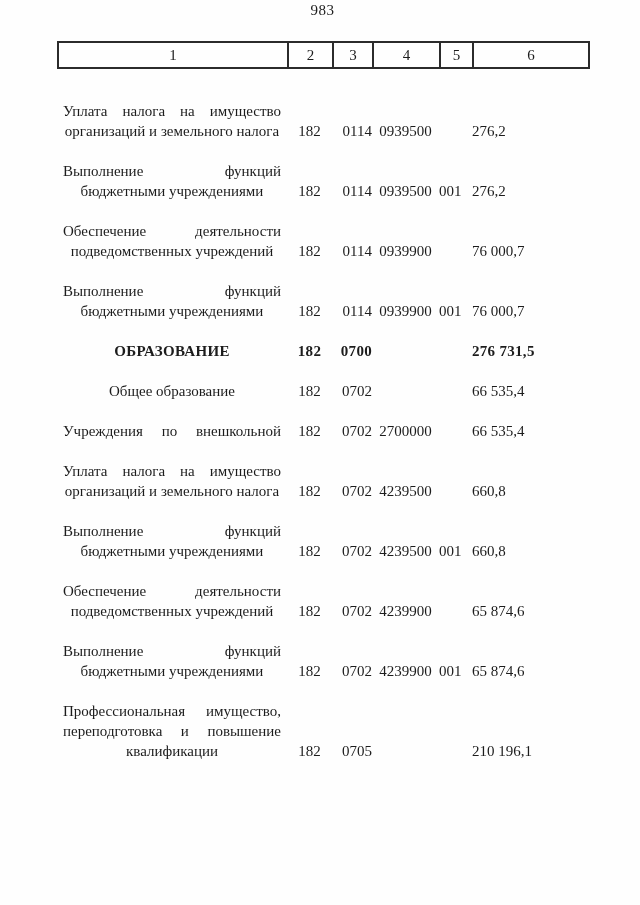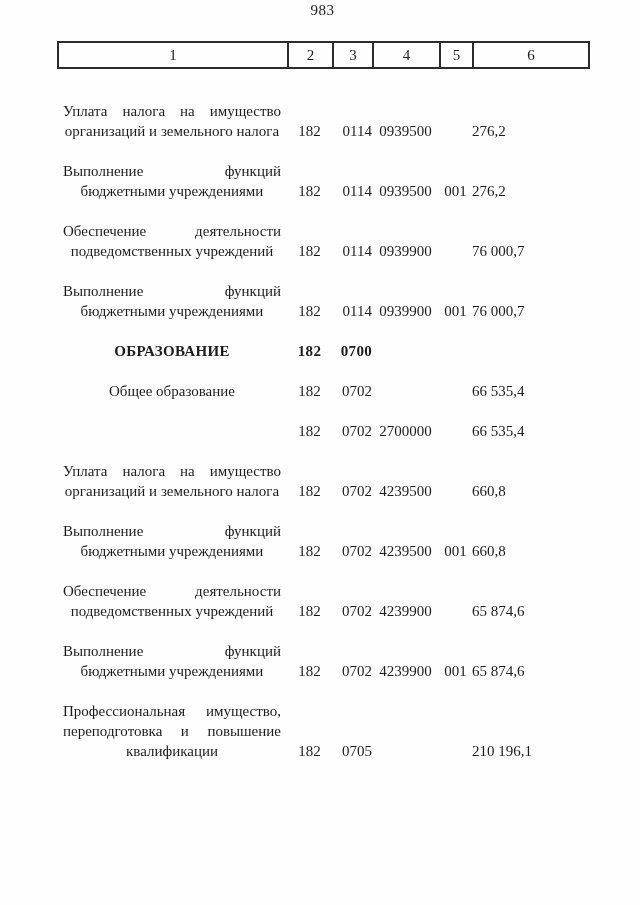--- a/index.html
+++ b/index.html
@@ -54,21 +54,21 @@
   .c1 {
     width: 230px;
     padding-left: 6px;
     padding-right: 6px;
   }
   .c1 .jline { text-align: justify; text-align-last: justify; }
   .c1 .lline { text-align: center; }
   .c2 { width: 45px;  text-align: center; }
   .c3 { width: 40px;  text-align: right; }
   .c4 { width: 67px;  text-align: center; }
-  .c5 { width: 33px;  text-align: center; }
+  .c5 { width: 33px;  }
   .c6 { width: 116px; padding-right: 8px; }
 </style>
 </head>
 <body>
 
 <div class="content">
 
   <div class="page-number">983</div>
 
   <table class="header-table">
@@ -134,35 +134,37 @@
     </div>
 
     <div class="row bold">
       <div class="c1">
           <div class="lline">ОБРАЗОВАНИЕ</div>
         </div>
       <div class="c2 code">182</div>
       <div class="c3 code">0700</div>
       <div class="c4 code"></div>
       <div class="c5 code"></div>
+      <div class="c6">276&nbsp;731,5</div>
     </div>
 
     <div class="row">
       <div class="c1">
           <div class="lline">Общее образование</div>
         </div>
       <div class="c2 code">182</div>
       <div class="c3 code">0702</div>
       <div class="c4 code"></div>
       <div class="c5 code"></div>
       <div class="c6">66&nbsp;535,4</div>
     </div>
 
     <div class="row">
       <div class="c1">
+          <div class="jline">Учреждения по внешкольной</div>
         </div>
       <div class="c2 code">182</div>
       <div class="c3 code">0702</div>
       <div class="c4 code">2700000</div>
       <div class="c5 code"></div>
       <div class="c6">66&nbsp;535,4</div>
     </div>
 
     <div class="row">
       <div class="c1">

